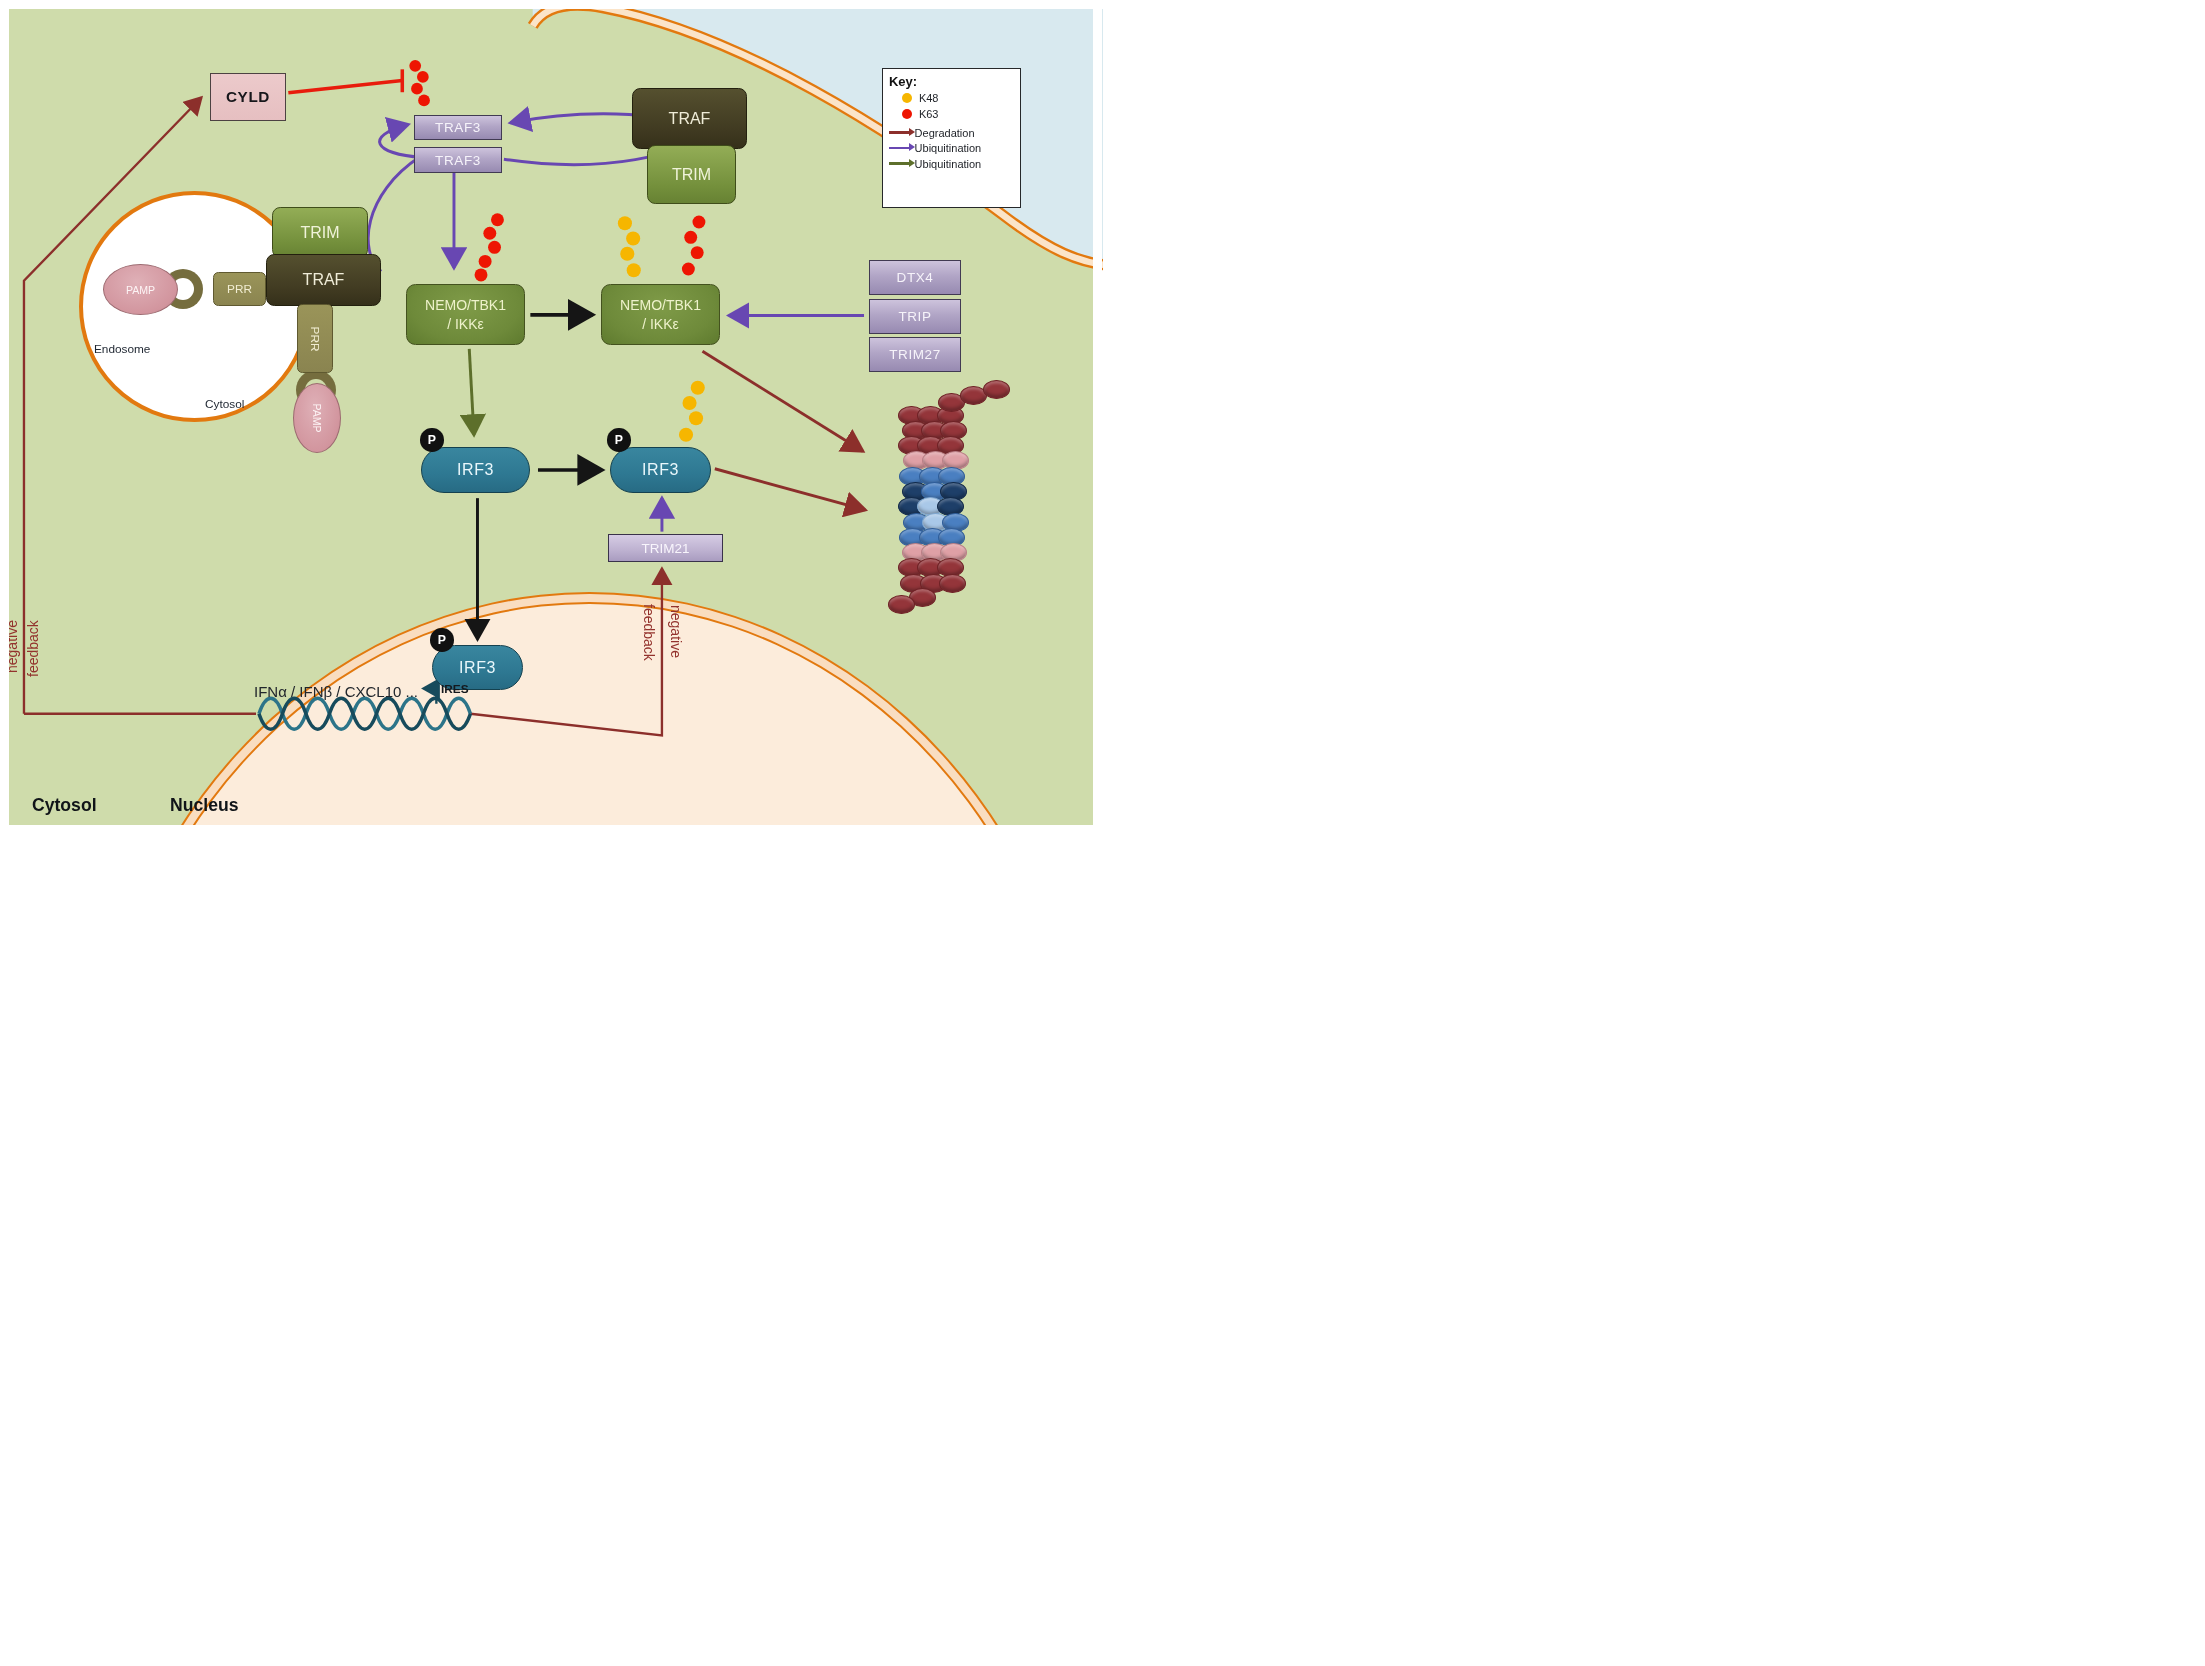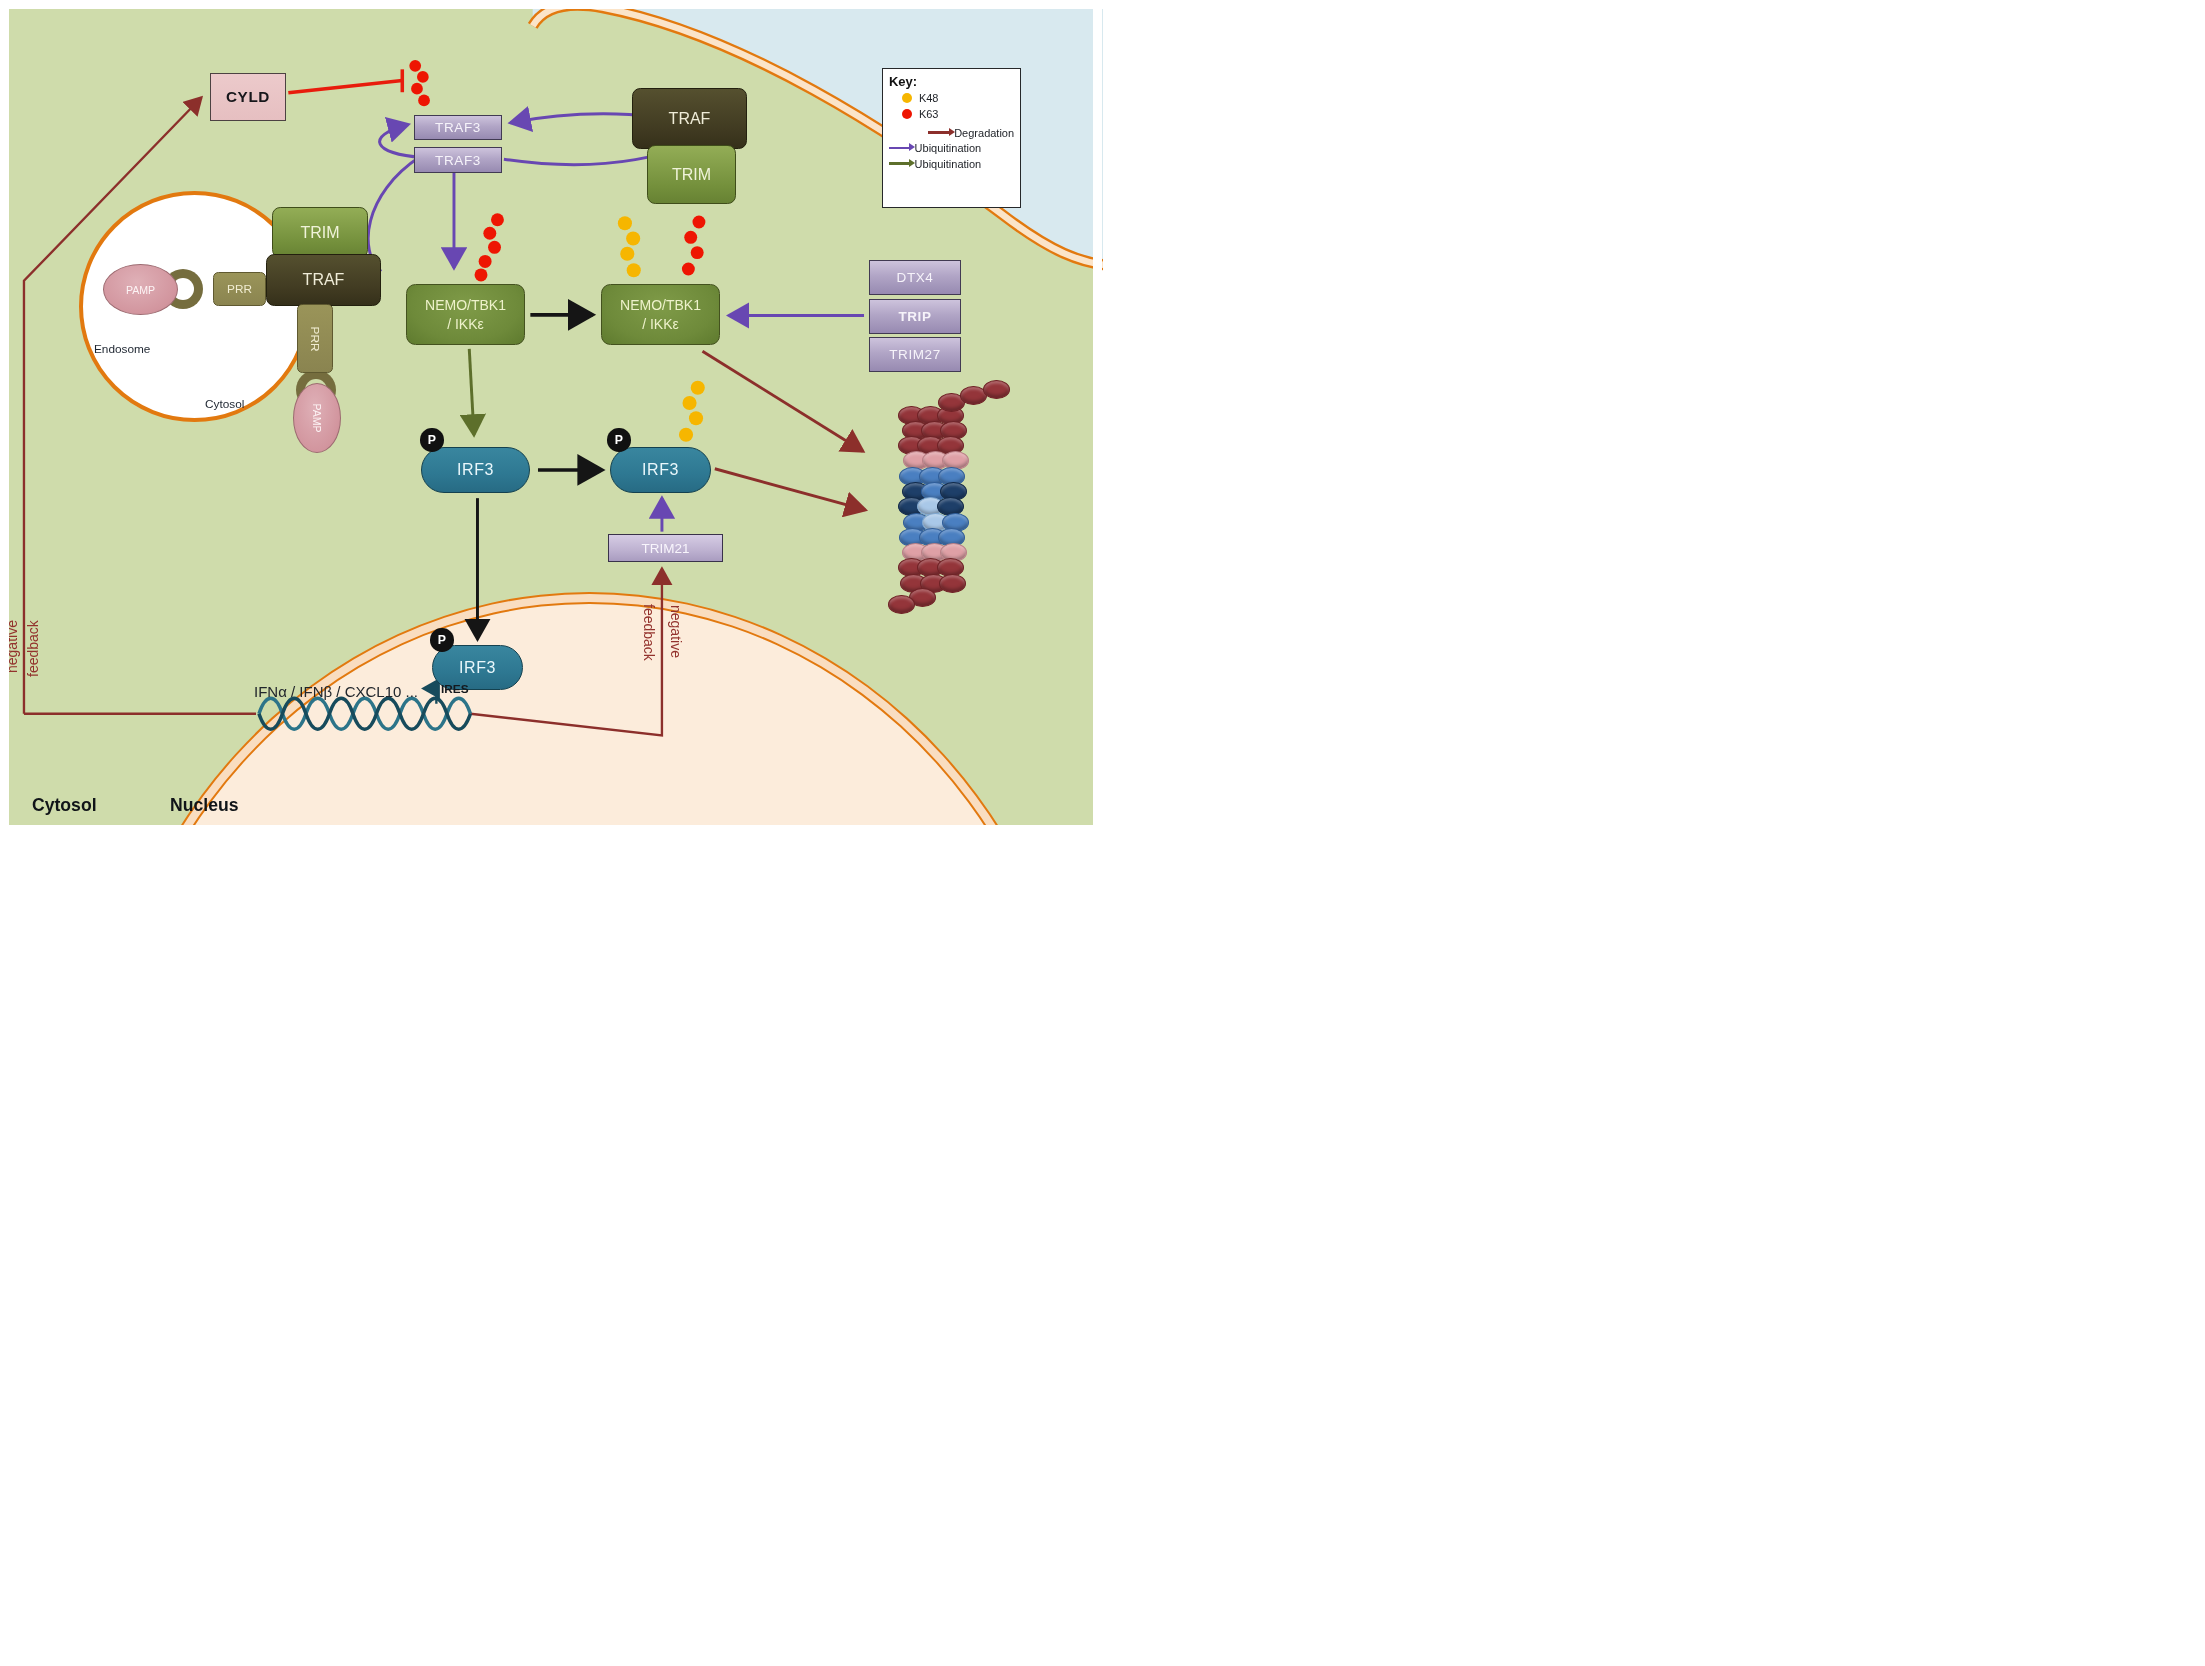--- a/index.html
+++ b/index.html
@@ -228,21 +228,21 @@
       <span>/ IKKε</span>
     </div>
   <div class="box nemo" style="left:601px;top:284px;width:119px;height:61px;flex-direction:column;">
     <span>NEMO/TBK1</span>
       <span>/ IKKε</span>
     </div>
 
   <div class="box lav" style="left:869px;top:260px;width:92px;height:35px;">
       <span>DTX4</span>
     </div>
-  <div class="box lav" style="left:869px;top:299px;width:92px;height:35px;font-weight:bold;">
+  <div class="box lav" style="left:869px;top:299px;width:92px;height:35px;">
       <span>TRIP</span>
     </div>
   <div class="box lav" style="left:869px;top:337px;width:92px;height:35px;">
       <span>TRIM27</span>
     </div>
 
   <div class="box teal" style="left:421px;top:447px;width:109px;height:46px;">
       <span>IRF3</span>
     </div>
   <div class="box teal" style="left:610px;top:447px;width:101px;height:46px;">
@@ -328,21 +328,21 @@
   <div class="key">
     <div class="title">Key:</div>
     <div class="krow">
       <span class="kdot c-k48"></span>
       <span>K48</span>
       </div>
     <div class="krow">
       <span class="kdot c-k63"></span>
       <span>K63</span>
       </div>
-    <div class="krow" style="margin-top:7px;justify-content:flex-end;">
+    <div class="krow" style="margin-top:7px;">
       <span class="karrow a-deg"></span>
       <span>Degradation</span>
       </div>
     <div class="krow">
       <span class="karrow a-ubi"></span>
       <span>Ubiquitination</span>
       </div>
     <div class="krow">
       <span class="karrow a-pho"></span>
       <span>Ubiquitination</span>

